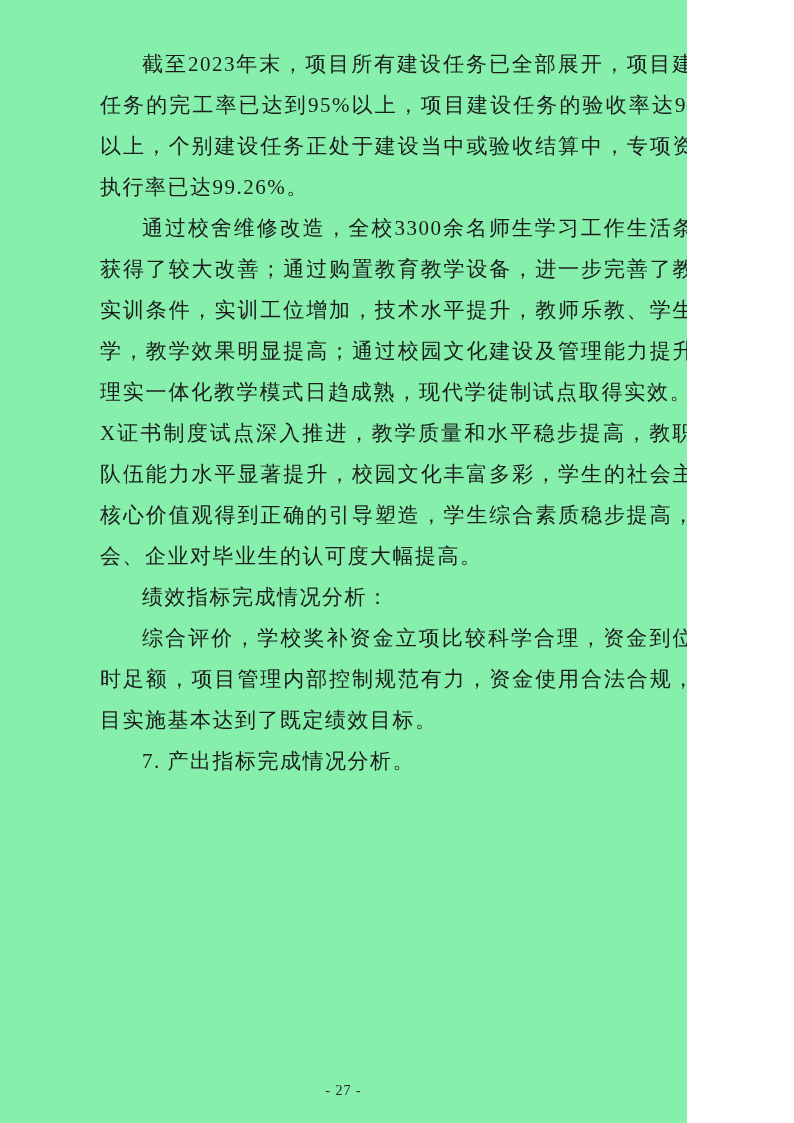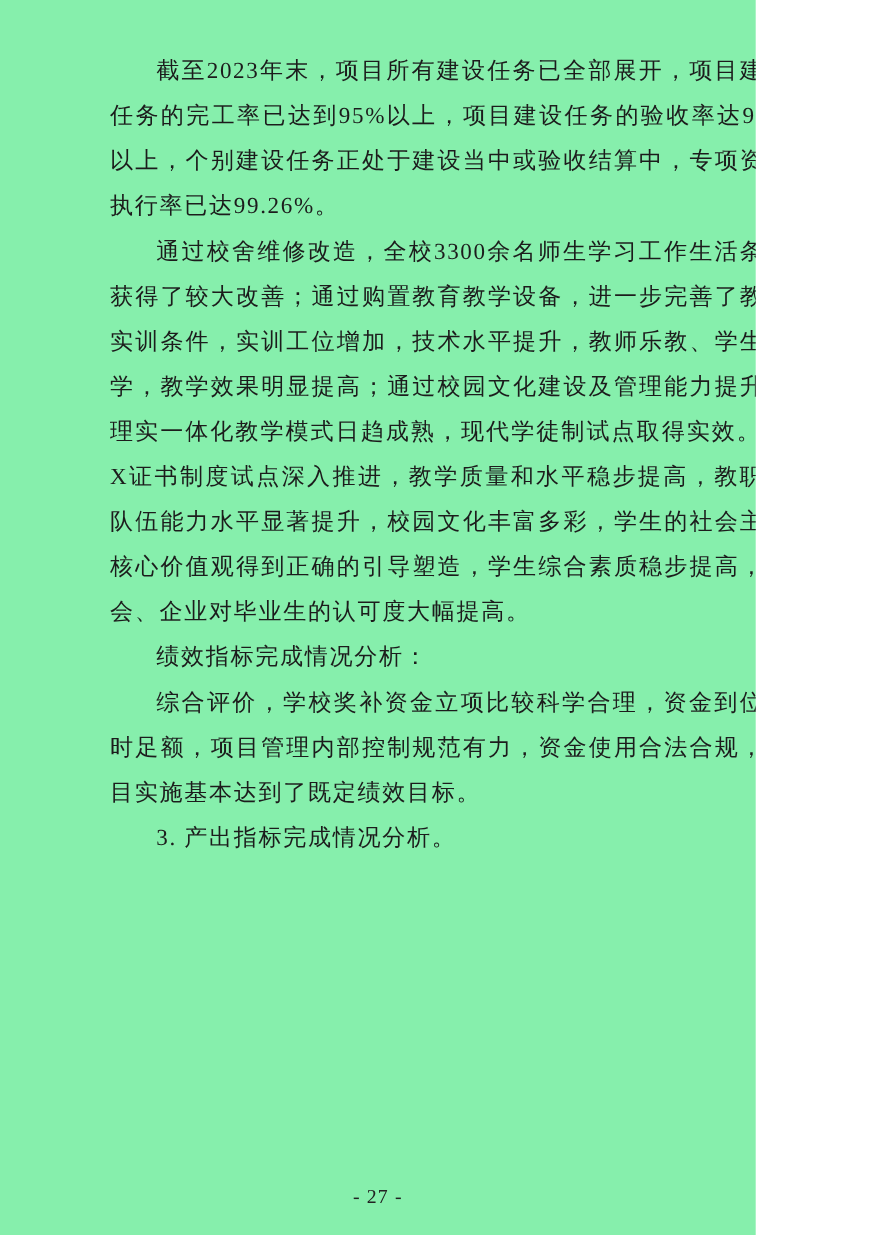--- a/index.html
+++ b/index.html
@@ -32,32 +32,32 @@
     padding: 0;
     text-indent: 2em;
     word-break: break-all;
   }
   .footer {
     position: absolute;
     left: 0;
     right: 0;
     bottom: 24px;
     text-align: center;
-    font-size: 18px;
+    font-size: 14px;
     letter-spacing: 1px;
     color: #222222;
   }
 </style>
 </head>
 <body>
 
 <div class="page">
   <div class="content">
     <p>截至2023年末，项目所有建设任务已全部展开，项目建设任务的完工率已达到95%以上，项目建设任务的验收率达90%以上，个别建设任务正处于建设当中或验收结算中，专项资金执行率已达99.26%。</p>
     <p>通过校舍维修改造，全校3300余名师生学习工作生活条件获得了较大改善；通过购置教育教学设备，进一步完善了教学实训条件，实训工位增加，技术水平提升，教师乐教、学生乐学，教学效果明显提高；通过校园文化建设及管理能力提升，理实一体化教学模式日趋成熟，现代学徒制试点取得实效。1+X证书制度试点深入推进，教学质量和水平稳步提高，教职工队伍能力水平显著提升，校园文化丰富多彩，学生的社会主义核心价值观得到正确的引导塑造，学生综合素质稳步提高，社会、企业对毕业生的认可度大幅提高。</p>
     <p>绩效指标完成情况分析：</p>
     <p>综合评价，学校奖补资金立项比较科学合理，资金到位及时足额，项目管理内部控制规范有力，资金使用合法合规，项目实施基本达到了既定绩效目标。</p>
-    <p>3. 产出指标完成情况分析。</p>
+    <p>7. 产出指标完成情况分析。</p>
   </div>
   <div class="footer">
     <span>- 27 -</span>
   </div>
 </div>
 
 </body></html>

